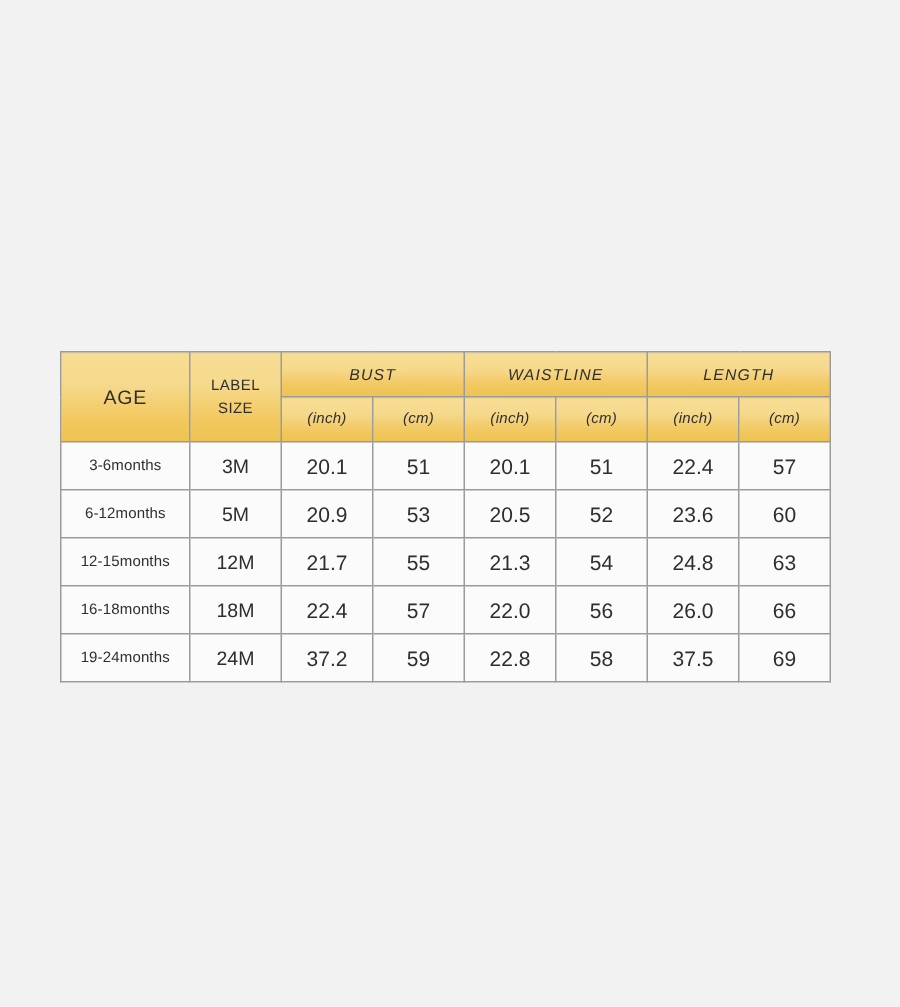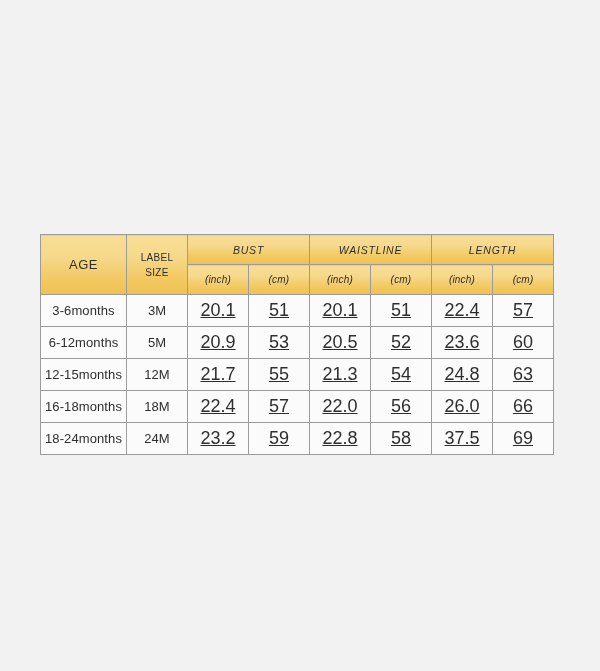--- a/index.html
+++ b/index.html
@@ -84,32 +84,31 @@
   }
 
   
   tbody td {
     height: 31px;
     background: #fbfbfb;
     border-color: #a4a4a4;
   }
 
   td.age-cell {
-    font-size: 13px;
+    font-size: 10px;
     letter-spacing: 0.1px;
   }
 
   td.label-cell {
     font-size: 13px;
     margin-left: 15px;
   }
 
   td.num {
-    font-size: 18px;
-    text-decoration: underline;
+    font-size: 14px;
   }
 
   
   col.c-age    { width: 86px; }
   col.c-label  { width: 61px; }
   col.c-meas   { width: 61px; }
 </style>
 </head>
 <body>
 
@@ -181,23 +180,23 @@
           <td class="age-cell">16-18months</td>
           <td class="label-cell">18M</td>
           <td class="num">22.4</td>
           <td class="num">57</td>
           <td class="num">22.0</td>
           <td class="num">56</td>
           <td class="num">26.0</td>
           <td class="num">66</td>
         </tr>
         <tr>
-          <td class="age-cell">18-24months</td>
+          <td class="age-cell">19-24months</td>
           <td class="label-cell">24M</td>
-          <td class="num">23.2</td>
+          <td class="num">37.2</td>
           <td class="num">59</td>
           <td class="num">22.8</td>
           <td class="num">58</td>
           <td class="num">37.5</td>
           <td class="num">69</td>
         </tr>
       </tbody>
     </table>
   </div>
 </div>

